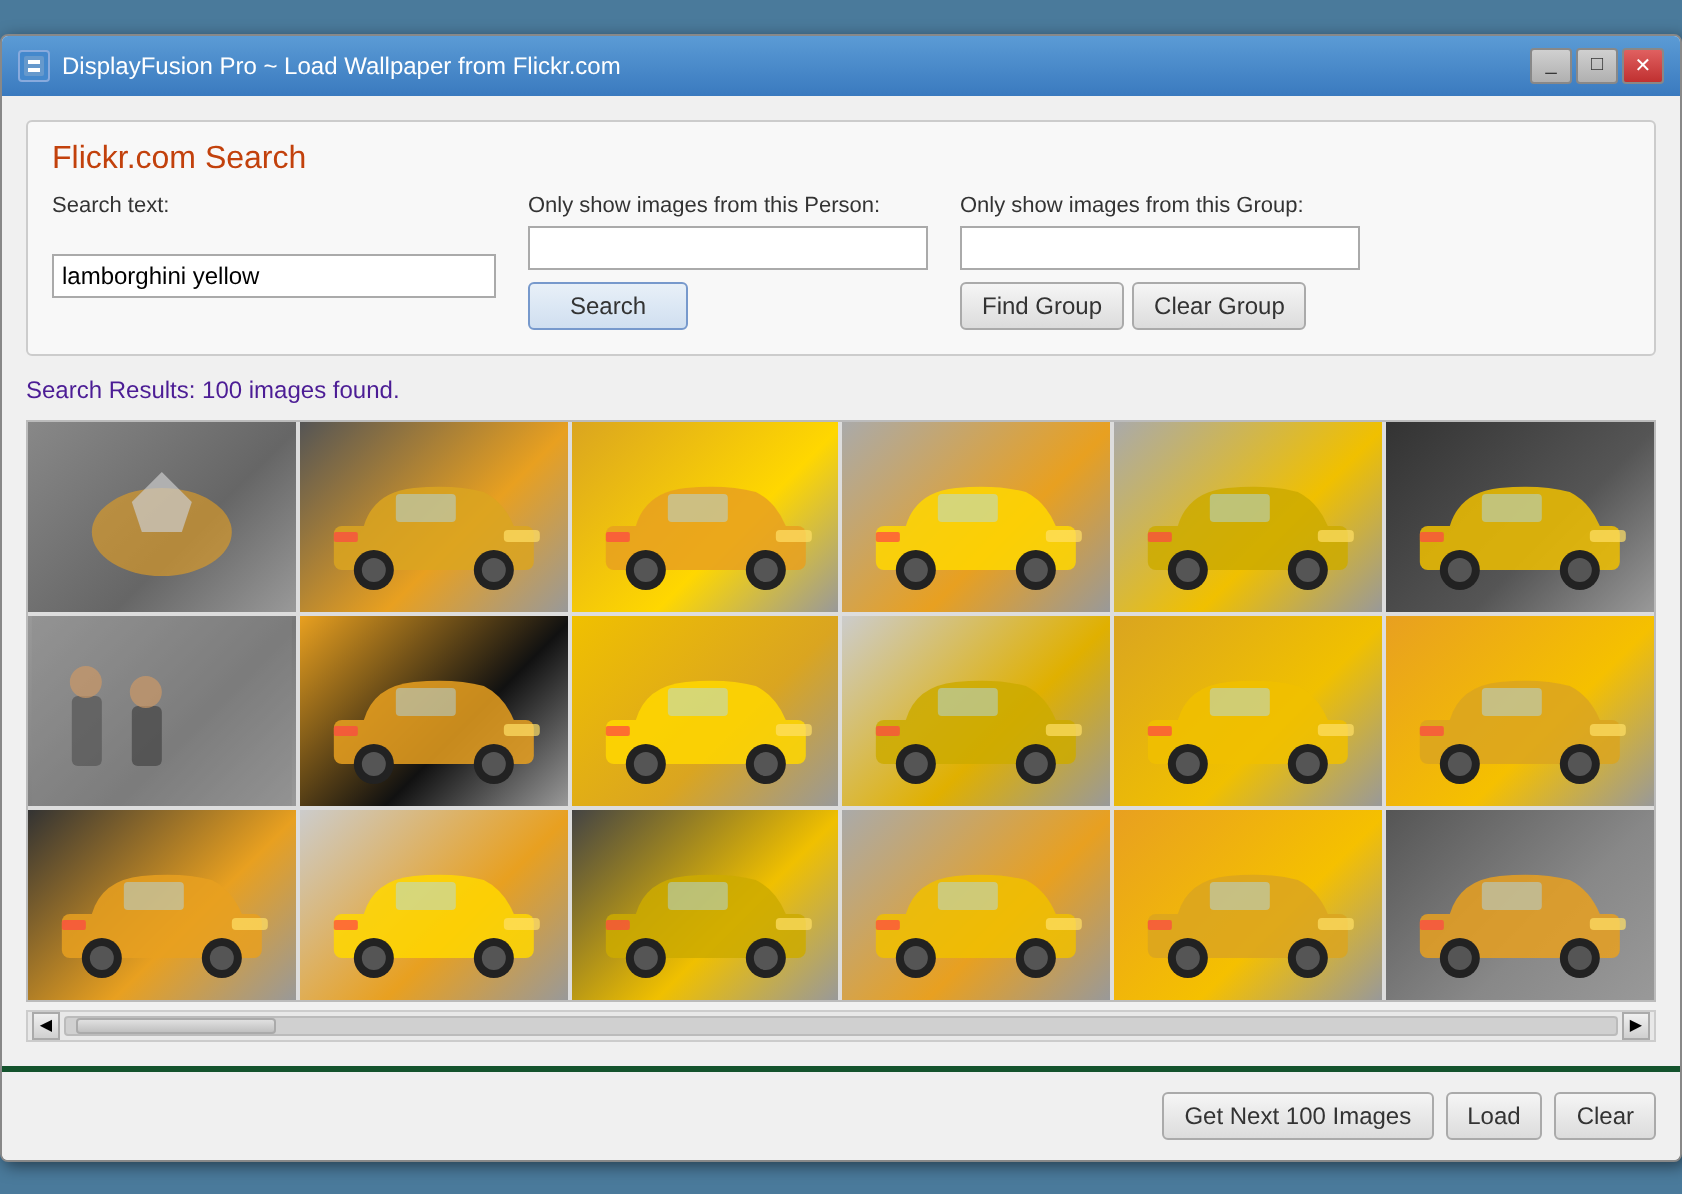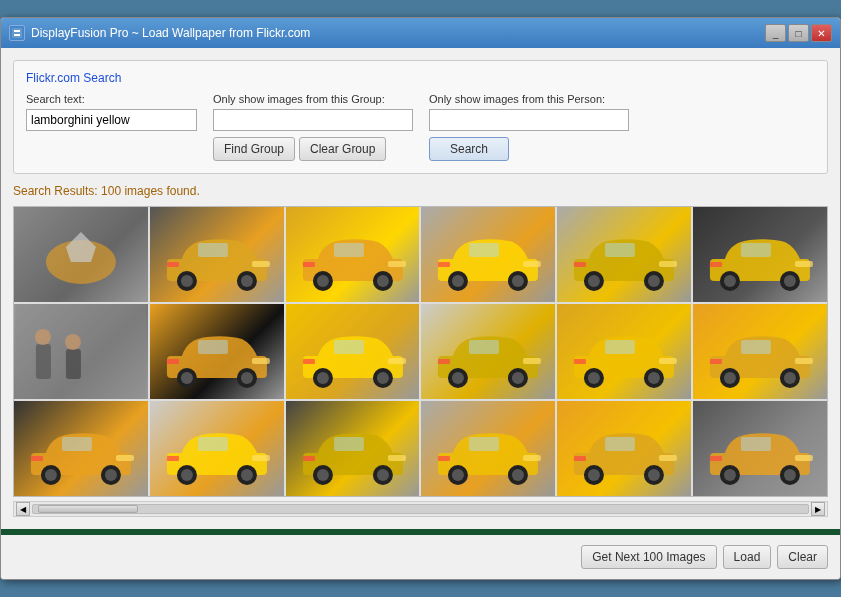--- a/index.html
+++ b/index.html
@@ -69,22 +69,22 @@
     }
     .title-btn.close {
       background: linear-gradient(to bottom, #e06060, #c03030);
       color: white;
     }
     .content {
       padding: 12px;
       background: #f0f0f0;
     }
     .section-label {
-      font-size: 12px;
-      color: #1d4ed8;
+      font-size: 16px;
+      color: #c2410c;
       margin-bottom: 8px;
     }
     .search-section {
       background: #f8f8f8;
       border: 1px solid #ccc;
       border-radius: 3px;
       padding: 10px 12px 12px 12px;
       margin-bottom: 10px;
     }
     .field-group {
@@ -98,21 +98,22 @@
     }
     .field-group input {
       height: 22px;
       border: 1px solid #aaa;
       background: white;
       padding: 2px 4px;
       font-size: 12px;
       outline: none;
     }
     .search-text-field {
-      width: 171px;
+      width: 222px;
+      margin-top: 14px;
     }
     .group-field {
       width: 200px;
     }
     .person-field {
       width: 200px;
     }
     .btn-row {
       display: flex;
       gap: 4px;
@@ -133,21 +134,21 @@
       padding: 0 20px;
       background: linear-gradient(to bottom, #e8f0f8, #d0dff0);
       border: 1px solid #7799cc;
       border-radius: 3px;
       cursor: pointer;
       font-size: 12px;
       color: #333;
     }
     .results-label {
       font-size: 12px;
-      color: #a16207;
+      color: #4c1d95;
       margin-bottom: 8px;
     }
     .image-grid {
       display: grid;
       grid-template-columns: repeat(6, 1fr);
       gap: 2px;
       background: #ddd;
       border: 1px solid #bbb;
       overflow: hidden;
     }
@@ -197,21 +198,21 @@
       background: linear-gradient(to bottom, #e0e0e0, #c0c0c0);
       border: 1px solid #aaa;
       border-radius: 2px;
     }
     .bottom-bar {
       display: flex;
       justify-content: flex-end;
       gap: 6px;
       padding: 10px 12px;
       background: #f0f0f0;
-      border-top: 6px solid #14532d;
+      border-top: 3px solid #14532d;
     }
     .fields-row {
       display: flex;
       gap: 16px;
       align-items: flex-start;
     }
   </style>
 </head>
 <body>
 
@@ -240,33 +241,33 @@
     <div class="search-section">
       <div class="section-label">Flickr.com Search</div>
       <div class="fields-row">
 
         <div class="field-group">
           <label>Search text:</label>
           <input type="text" class="search-text-field" value="lamborghini yellow" style="">
         </div>
 
         <div class="field-group">
+          <label>Only show images from this Person:</label>
+          <input type="text" class="person-field" value="" style="">
+          <div class="btn-row">
+            <button class="search-btn">Search</button>
+          </div>
+        </div>
+
+        <div class="field-group">
           <label>Only show images from this Group:</label>
           <input type="text" class="group-field" value="" style="">
           <div class="btn-row">
             <button class="btn">Find Group</button>
             <button class="btn">Clear Group</button>
-          </div>
-        </div>
-
-        <div class="field-group">
-          <label>Only show images from this Person:</label>
-          <input type="text" class="person-field" value="" style="">
-          <div class="btn-row">
-            <button class="search-btn">Search</button>
           </div>
         </div>
       </div>
     </div>
 
     <div class="results-label">Search Results: 100 images found.</div>
 
     <div class="image-grid" id="image-grid">
     <div class="image-cell" style="background: linear-gradient(135deg, rgb(136, 136, 136) 0%, rgb(102, 102, 102) 60%, rgb(153, 153, 153) 100%);">
           <svg width="100%" height="100%" viewBox="0 0 130 95" style="position: absolute; top: 0px; left: 0px;">

